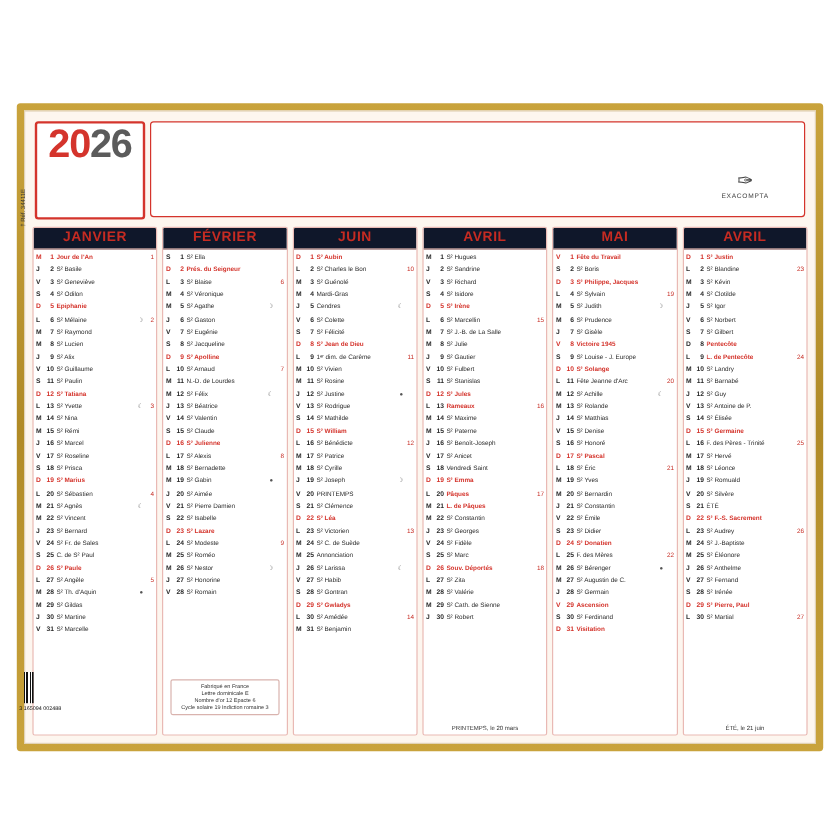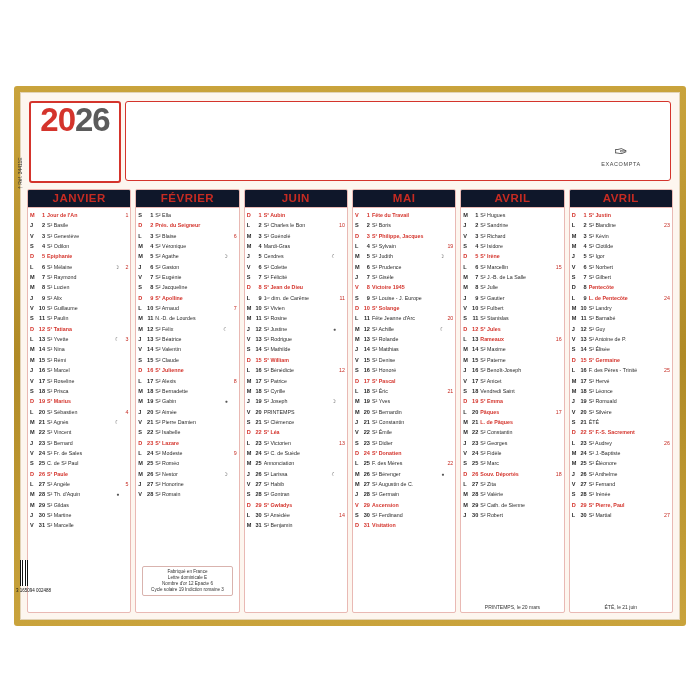--- a/index.html
+++ b/index.html
@@ -777,20 +777,236 @@
               <div class="row">
                 <span class="dl">M</span>
                 <span class="dn">31</span>
                 <span class="nm">S² Benjamin</span>
                 <span class="sym"></span>
                 <span class="wk"></span>
               </div>
             </div>
           </div>
           <div class="month">
+            <div class="mname">AVRIL</div>
+            <div class="days">
+              <div class="row">
+                <span class="dl">M</span>
+                <span class="dn">1</span>
+                <span class="nm">S² Hugues</span>
+                <span class="sym"></span>
+                <span class="wk"></span>
+              </div>
+              <div class="row">
+                <span class="dl">J</span>
+                <span class="dn">2</span>
+                <span class="nm">S² Sandrine</span>
+                <span class="sym"></span>
+                <span class="wk"></span>
+              </div>
+              <div class="row">
+                <span class="dl">V</span>
+                <span class="dn">3</span>
+                <span class="nm">S² Richard</span>
+                <span class="sym"></span>
+                <span class="wk"></span>
+              </div>
+              <div class="row">
+                <span class="dl">S</span>
+                <span class="dn">4</span>
+                <span class="nm">S² Isidore</span>
+                <span class="sym"></span>
+                <span class="wk"></span>
+              </div>
+              <div class="row red">
+                <span class="dl">D</span>
+                <span class="dn">5</span>
+                <span class="nm">S² Irène</span>
+                <span class="sym"></span>
+                <span class="wk"></span>
+              </div>
+              <div class="row">
+                <span class="dl">L</span>
+                <span class="dn">6</span>
+                <span class="nm">S² Marcellin</span>
+                <span class="sym"></span>
+                <span class="wk">15</span>
+              </div>
+              <div class="row">
+                <span class="dl">M</span>
+                <span class="dn">7</span>
+                <span class="nm">S² J.-B. de La Salle</span>
+                <span class="sym"></span>
+                <span class="wk"></span>
+              </div>
+              <div class="row">
+                <span class="dl">M</span>
+                <span class="dn">8</span>
+                <span class="nm">S² Julie</span>
+                <span class="sym"></span>
+                <span class="wk"></span>
+              </div>
+              <div class="row">
+                <span class="dl">J</span>
+                <span class="dn">9</span>
+                <span class="nm">S² Gautier</span>
+                <span class="sym"></span>
+                <span class="wk"></span>
+              </div>
+              <div class="row">
+                <span class="dl">V</span>
+                <span class="dn">10</span>
+                <span class="nm">S² Fulbert</span>
+                <span class="sym"></span>
+                <span class="wk"></span>
+              </div>
+              <div class="row">
+                <span class="dl">S</span>
+                <span class="dn">11</span>
+                <span class="nm">S² Stanislas</span>
+                <span class="sym"></span>
+                <span class="wk"></span>
+              </div>
+              <div class="row red">
+                <span class="dl">D</span>
+                <span class="dn">12</span>
+                <span class="nm">S² Jules</span>
+                <span class="sym"></span>
+                <span class="wk"></span>
+              </div>
+              <div class="row holiday">
+                <span class="dl">L</span>
+                <span class="dn">13</span>
+                <span class="nm">Rameaux</span>
+                <span class="sym"></span>
+                <span class="wk">16</span>
+              </div>
+              <div class="row">
+                <span class="dl">M</span>
+                <span class="dn">14</span>
+                <span class="nm">S² Maxime</span>
+                <span class="sym"></span>
+                <span class="wk"></span>
+              </div>
+              <div class="row">
+                <span class="dl">M</span>
+                <span class="dn">15</span>
+                <span class="nm">S² Paterne</span>
+                <span class="sym"></span>
+                <span class="wk"></span>
+              </div>
+              <div class="row">
+                <span class="dl">J</span>
+                <span class="dn">16</span>
+                <span class="nm">S² Benoît-Joseph</span>
+                <span class="sym"></span>
+                <span class="wk"></span>
+              </div>
+              <div class="row">
+                <span class="dl">V</span>
+                <span class="dn">17</span>
+                <span class="nm">S² Anicet</span>
+                <span class="sym"></span>
+                <span class="wk"></span>
+              </div>
+              <div class="row">
+                <span class="dl">S</span>
+                <span class="dn">18</span>
+                <span class="nm">Vendredi Saint</span>
+                <span class="sym"></span>
+                <span class="wk"></span>
+              </div>
+              <div class="row red">
+                <span class="dl">D</span>
+                <span class="dn">19</span>
+                <span class="nm">S² Emma</span>
+                <span class="sym"></span>
+                <span class="wk"></span>
+              </div>
+              <div class="row holiday">
+                <span class="dl">L</span>
+                <span class="dn">20</span>
+                <span class="nm">Pâques</span>
+                <span class="sym"></span>
+                <span class="wk">17</span>
+              </div>
+              <div class="row holiday">
+                <span class="dl">M</span>
+                <span class="dn">21</span>
+                <span class="nm">L. de Pâques</span>
+                <span class="sym"></span>
+                <span class="wk"></span>
+              </div>
+              <div class="row">
+                <span class="dl">M</span>
+                <span class="dn">22</span>
+                <span class="nm">S² Constantin</span>
+                <span class="sym"></span>
+                <span class="wk"></span>
+              </div>
+              <div class="row">
+                <span class="dl">J</span>
+                <span class="dn">23</span>
+                <span class="nm">S² Georges</span>
+                <span class="sym"></span>
+                <span class="wk"></span>
+              </div>
+              <div class="row">
+                <span class="dl">V</span>
+                <span class="dn">24</span>
+                <span class="nm">S² Fidèle</span>
+                <span class="sym"></span>
+                <span class="wk"></span>
+              </div>
+              <div class="row">
+                <span class="dl">S</span>
+                <span class="dn">25</span>
+                <span class="nm">S² Marc</span>
+                <span class="sym"></span>
+                <span class="wk"></span>
+              </div>
+              <div class="row red">
+                <span class="dl">D</span>
+                <span class="dn">26</span>
+                <span class="nm">Souv. Déportés</span>
+                <span class="sym"></span>
+                <span class="wk">18</span>
+              </div>
+              <div class="row">
+                <span class="dl">L</span>
+                <span class="dn">27</span>
+                <span class="nm">S² Zita</span>
+                <span class="sym"></span>
+                <span class="wk"></span>
+              </div>
+              <div class="row">
+                <span class="dl">M</span>
+                <span class="dn">28</span>
+                <span class="nm">S² Valérie</span>
+                <span class="sym"></span>
+                <span class="wk"></span>
+              </div>
+              <div class="row">
+                <span class="dl">M</span>
+                <span class="dn">29</span>
+                <span class="nm">S² Cath. de Sienne</span>
+                <span class="sym"></span>
+                <span class="wk"></span>
+              </div>
+              <div class="row">
+                <span class="dl">J</span>
+                <span class="dn">30</span>
+                <span class="nm">S² Robert</span>
+                <span class="sym"></span>
+                <span class="wk"></span>
+              </div>
+            </div>
+            <div class="footnote">PRINTEMPS, le 20 mars</div>
+          </div>
+          <div class="month">
             <div class="mname">MAI</div>
             <div class="days">
               <div class="row red">
                 <span class="dl">V</span>
                 <span class="dn">1</span>
                 <span class="nm">Fête du Travail</span>
                 <span class="sym"></span>
                 <span class="wk"></span>
               </div>
               <div class="row">
@@ -997,236 +1213,20 @@
                 <span class="wk"></span>
               </div>
               <div class="row red">
                 <span class="dl">D</span>
                 <span class="dn">31</span>
                 <span class="nm">Visitation</span>
                 <span class="sym"></span>
                 <span class="wk"></span>
               </div>
             </div>
-          </div>
-          <div class="month">
-            <div class="mname">AVRIL</div>
-            <div class="days">
-              <div class="row">
-                <span class="dl">M</span>
-                <span class="dn">1</span>
-                <span class="nm">S² Hugues</span>
-                <span class="sym"></span>
-                <span class="wk"></span>
-              </div>
-              <div class="row">
-                <span class="dl">J</span>
-                <span class="dn">2</span>
-                <span class="nm">S² Sandrine</span>
-                <span class="sym"></span>
-                <span class="wk"></span>
-              </div>
-              <div class="row">
-                <span class="dl">V</span>
-                <span class="dn">3</span>
-                <span class="nm">S² Richard</span>
-                <span class="sym"></span>
-                <span class="wk"></span>
-              </div>
-              <div class="row">
-                <span class="dl">S</span>
-                <span class="dn">4</span>
-                <span class="nm">S² Isidore</span>
-                <span class="sym"></span>
-                <span class="wk"></span>
-              </div>
-              <div class="row red">
-                <span class="dl">D</span>
-                <span class="dn">5</span>
-                <span class="nm">S² Irène</span>
-                <span class="sym"></span>
-                <span class="wk"></span>
-              </div>
-              <div class="row">
-                <span class="dl">L</span>
-                <span class="dn">6</span>
-                <span class="nm">S² Marcellin</span>
-                <span class="sym"></span>
-                <span class="wk">15</span>
-              </div>
-              <div class="row">
-                <span class="dl">M</span>
-                <span class="dn">7</span>
-                <span class="nm">S² J.-B. de La Salle</span>
-                <span class="sym"></span>
-                <span class="wk"></span>
-              </div>
-              <div class="row">
-                <span class="dl">M</span>
-                <span class="dn">8</span>
-                <span class="nm">S² Julie</span>
-                <span class="sym"></span>
-                <span class="wk"></span>
-              </div>
-              <div class="row">
-                <span class="dl">J</span>
-                <span class="dn">9</span>
-                <span class="nm">S² Gautier</span>
-                <span class="sym"></span>
-                <span class="wk"></span>
-              </div>
-              <div class="row">
-                <span class="dl">V</span>
-                <span class="dn">10</span>
-                <span class="nm">S² Fulbert</span>
-                <span class="sym"></span>
-                <span class="wk"></span>
-              </div>
-              <div class="row">
-                <span class="dl">S</span>
-                <span class="dn">11</span>
-                <span class="nm">S² Stanislas</span>
-                <span class="sym"></span>
-                <span class="wk"></span>
-              </div>
-              <div class="row red">
-                <span class="dl">D</span>
-                <span class="dn">12</span>
-                <span class="nm">S² Jules</span>
-                <span class="sym"></span>
-                <span class="wk"></span>
-              </div>
-              <div class="row holiday">
-                <span class="dl">L</span>
-                <span class="dn">13</span>
-                <span class="nm">Rameaux</span>
-                <span class="sym"></span>
-                <span class="wk">16</span>
-              </div>
-              <div class="row">
-                <span class="dl">M</span>
-                <span class="dn">14</span>
-                <span class="nm">S² Maxime</span>
-                <span class="sym"></span>
-                <span class="wk"></span>
-              </div>
-              <div class="row">
-                <span class="dl">M</span>
-                <span class="dn">15</span>
-                <span class="nm">S² Paterne</span>
-                <span class="sym"></span>
-                <span class="wk"></span>
-              </div>
-              <div class="row">
-                <span class="dl">J</span>
-                <span class="dn">16</span>
-                <span class="nm">S² Benoît-Joseph</span>
-                <span class="sym"></span>
-                <span class="wk"></span>
-              </div>
-              <div class="row">
-                <span class="dl">V</span>
-                <span class="dn">17</span>
-                <span class="nm">S² Anicet</span>
-                <span class="sym"></span>
-                <span class="wk"></span>
-              </div>
-              <div class="row">
-                <span class="dl">S</span>
-                <span class="dn">18</span>
-                <span class="nm">Vendredi Saint</span>
-                <span class="sym"></span>
-                <span class="wk"></span>
-              </div>
-              <div class="row red">
-                <span class="dl">D</span>
-                <span class="dn">19</span>
-                <span class="nm">S² Emma</span>
-                <span class="sym"></span>
-                <span class="wk"></span>
-              </div>
-              <div class="row holiday">
-                <span class="dl">L</span>
-                <span class="dn">20</span>
-                <span class="nm">Pâques</span>
-                <span class="sym"></span>
-                <span class="wk">17</span>
-              </div>
-              <div class="row holiday">
-                <span class="dl">M</span>
-                <span class="dn">21</span>
-                <span class="nm">L. de Pâques</span>
-                <span class="sym"></span>
-                <span class="wk"></span>
-              </div>
-              <div class="row">
-                <span class="dl">M</span>
-                <span class="dn">22</span>
-                <span class="nm">S² Constantin</span>
-                <span class="sym"></span>
-                <span class="wk"></span>
-              </div>
-              <div class="row">
-                <span class="dl">J</span>
-                <span class="dn">23</span>
-                <span class="nm">S² Georges</span>
-                <span class="sym"></span>
-                <span class="wk"></span>
-              </div>
-              <div class="row">
-                <span class="dl">V</span>
-                <span class="dn">24</span>
-                <span class="nm">S² Fidèle</span>
-                <span class="sym"></span>
-                <span class="wk"></span>
-              </div>
-              <div class="row">
-                <span class="dl">S</span>
-                <span class="dn">25</span>
-                <span class="nm">S² Marc</span>
-                <span class="sym"></span>
-                <span class="wk"></span>
-              </div>
-              <div class="row red">
-                <span class="dl">D</span>
-                <span class="dn">26</span>
-                <span class="nm">Souv. Déportés</span>
-                <span class="sym"></span>
-                <span class="wk">18</span>
-              </div>
-              <div class="row">
-                <span class="dl">L</span>
-                <span class="dn">27</span>
-                <span class="nm">S² Zita</span>
-                <span class="sym"></span>
-                <span class="wk"></span>
-              </div>
-              <div class="row">
-                <span class="dl">M</span>
-                <span class="dn">28</span>
-                <span class="nm">S² Valérie</span>
-                <span class="sym"></span>
-                <span class="wk"></span>
-              </div>
-              <div class="row">
-                <span class="dl">M</span>
-                <span class="dn">29</span>
-                <span class="nm">S² Cath. de Sienne</span>
-                <span class="sym"></span>
-                <span class="wk"></span>
-              </div>
-              <div class="row">
-                <span class="dl">J</span>
-                <span class="dn">30</span>
-                <span class="nm">S² Robert</span>
-                <span class="sym"></span>
-                <span class="wk"></span>
-              </div>
-            </div>
-            <div class="footnote">PRINTEMPS, le 20 mars</div>
           </div>
           <div class="month">
             <div class="mname">AVRIL</div>
             <div class="days">
               <div class="row red">
                 <span class="dl">D</span>
                 <span class="dn">1</span>
                 <span class="nm">S² Justin</span>
                 <span class="sym"></span>
                 <span class="wk"></span>

